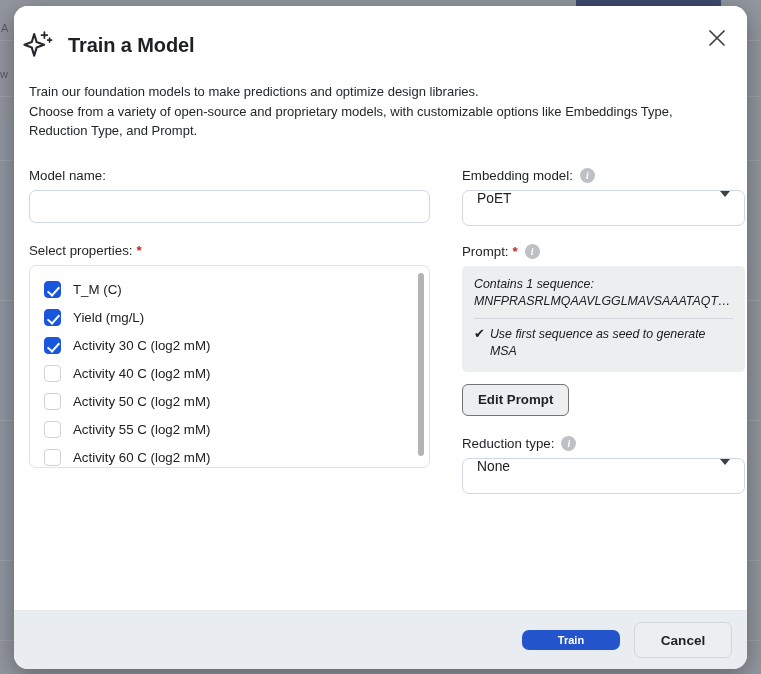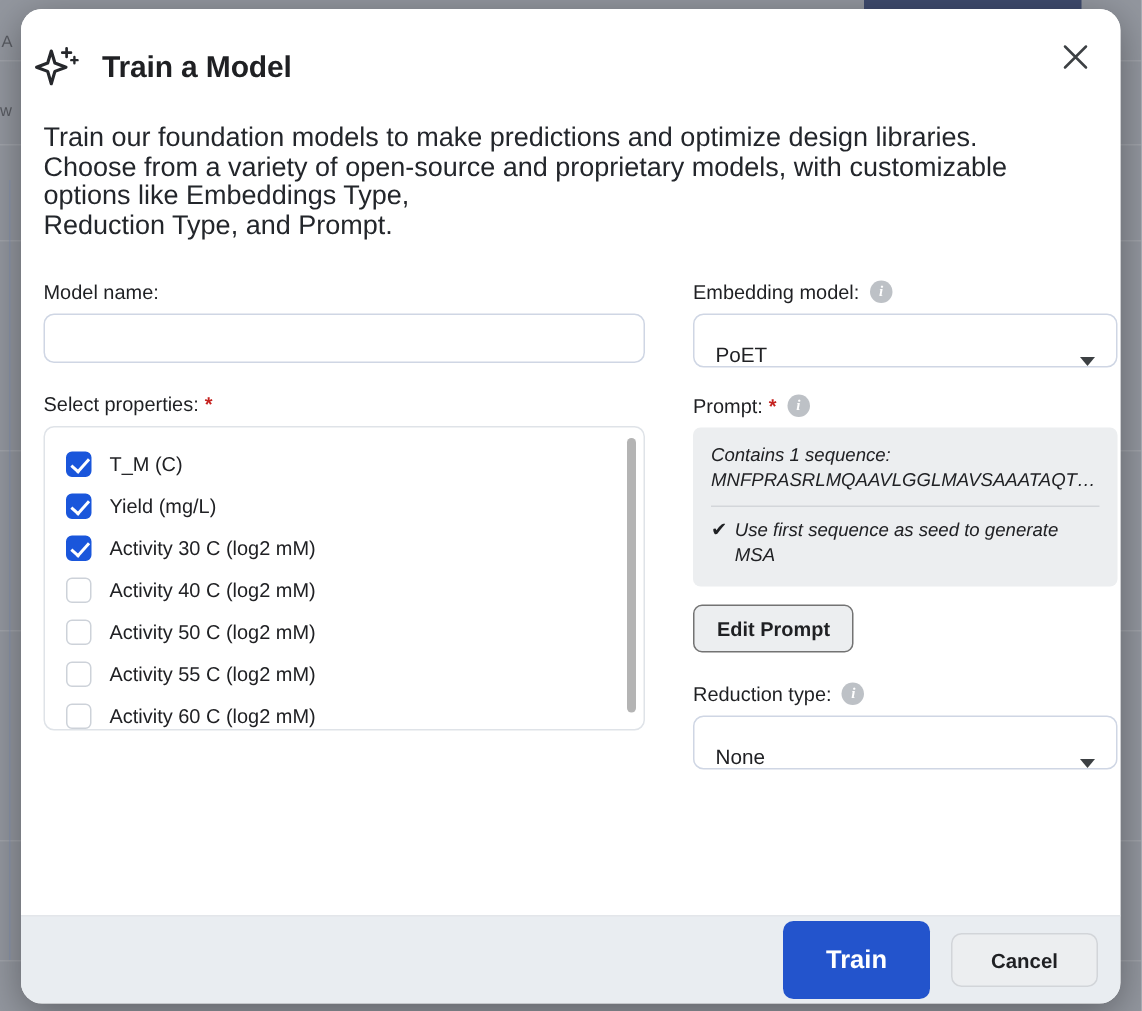--- a/index.html
+++ b/index.html
@@ -67,21 +67,21 @@
   }
   .close-btn {
     position: absolute; right: 16px; top: 18px;
     width: 28px; height: 28px;
     display: flex; align-items: center; justify-content: center;
     cursor: pointer; color: #3c4043;
   }
 
   .desc {
     margin: 20px 0 0 15px;
-    font-size: 18px; color: #23262b; line-height: 19.5px;
+    font-size: 13px; color: #23262b; line-height: 19.5px;
     max-width: 700px;
   }
 
   .cols {
     display: flex;
     margin-top: 27px;
     padding: 0 15px 0 15px;
   }
   .col-left { width: 416px; flex: none; }
   .col-right { width: 285px; flex: none; margin-left: 17px; }
@@ -154,21 +154,21 @@
   }
   .scrollbar-thumb {
     width: 6px; height: 183px;
     background: #b4b4b4; border-radius: 3px;
   }
 
   .select {
     width: 283px; height: 36px;
     border: 1px solid #cfd6e4; border-radius: 7px;
     background: #fff;
-    display: flex; align-items: flex-end; justify-content: space-between;
+    display: flex; align-items: flex-start; justify-content: space-between;
     padding: 0 14px 0 14px;
     font-size: 13.8px; color: #202124;
     cursor: pointer;
   }
   .caret {
     width: 0; height: 0;
     border-left: 5px solid transparent;
     border-right: 5px solid transparent;
     border-top: 6px solid #3c4043;
   }
@@ -202,24 +202,24 @@
   }
 
   .footer {
     position: absolute; left: 0; right: 0; bottom: 0; height: 59px;
     background: #e9edf1;
     border-top: 1px solid #e3e6ea;
     display: flex; align-items: center; justify-content: flex-end;
     padding-right: 15px; gap: 14px;
   }
   .btn-train {
-    width: 98px; height: 52px;
+    width: 98px; height: 20px;
     background: #2354cc; color: #fff;
     border: none; border-radius: 7px;
-    font-size: 17px; font-weight: bold;
+    font-size: 11px; font-weight: bold;
     cursor: pointer; font-family: "Liberation Sans", sans-serif;
   }
   .btn-cancel {
     width: 98px; height: 36px;
     background: #eceef0; color: #1f2023;
     border: 1px solid #d2d5d9; border-radius: 7px;
     font-size: 13.6px; font-weight: bold;
     cursor: pointer; font-family: "Liberation Sans", sans-serif;
   }
   .mt-18 { margin-top: 18px; }

